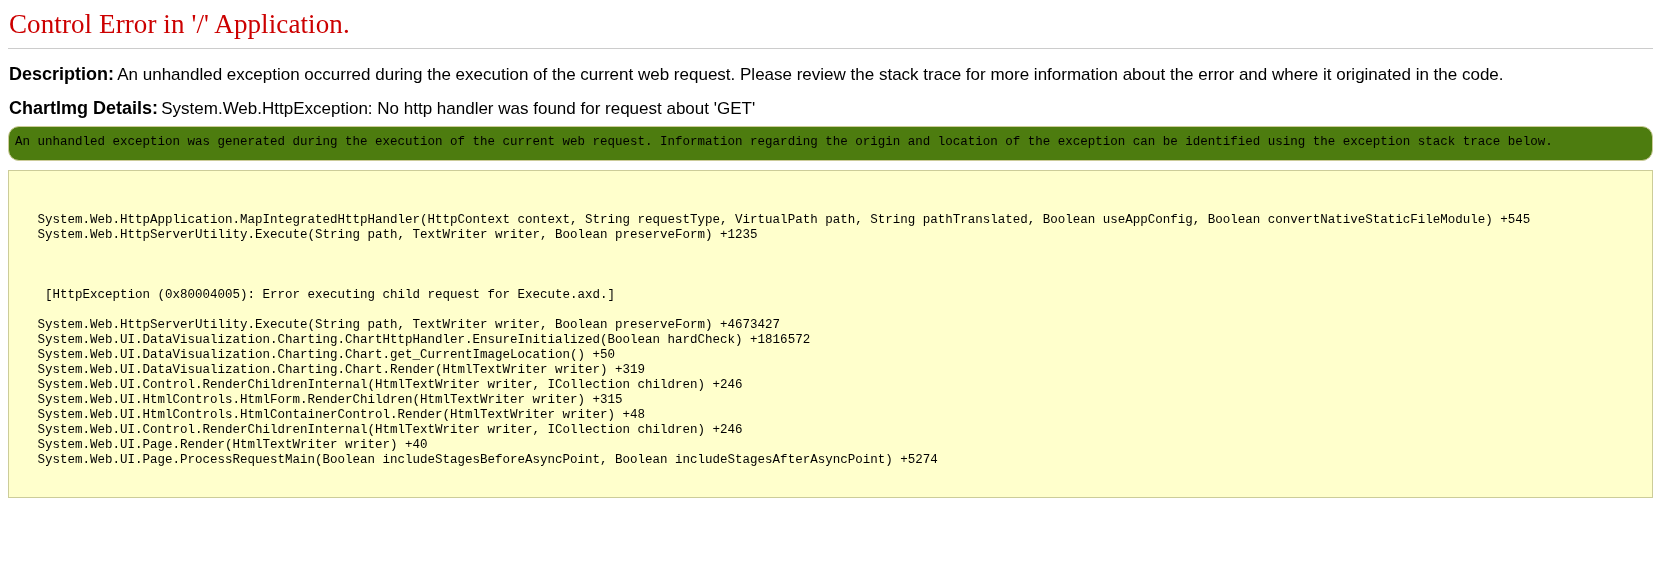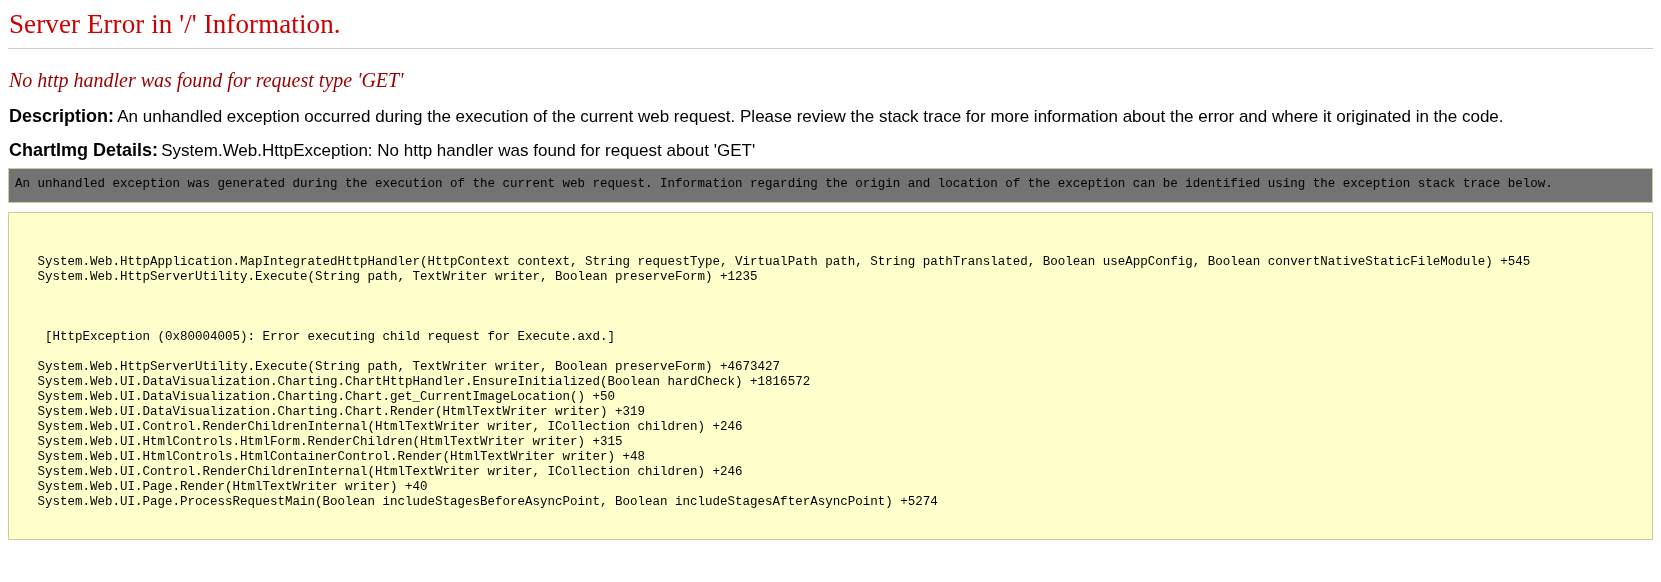--- a/index.html
+++ b/index.html
@@ -91,38 +91,37 @@
   .trace-gap {
     display: block;
     height: 15px;
   }
 </style>
 </head>
 <body>
 
 <div class="page">
 
-  <h1 class="err-title" style="color: rgb(204, 0, 0);">Server Error in '/' Information.</h1>
+  <h1 class="err-title" style="color: rgb(204, 0, 0);">Control Error in '/' Application.</h1>
 
   <hr class="rule" style="border-top-color: rgb(204, 204, 204);">
 
-  <h2 class="err-subtitle" style="color: rgb(153, 0, 0);">No http handler was found for request type 'GET'</h2>
 
   <div class="para">
     <b>Description:</b>
     <span class="val">An unhandled exception occurred during the execution of the current web request. Please review the stack trace for more information about the error and where it originated in the code.</span>
   </div>
 
   <div class="para">
     <b>ChartImg Details:</b>
     <span class="val">System.Web.HttpException: No http handler was found for request about 'GET'</span>
   </div>
 
 
-  <div class="codebox source" style="background: #737373; border-color: rgb(204, 204, 153);">An unhandled exception was generated during the execution of the current web request. Information regarding the origin and location of the exception can be identified using the exception stack trace below.</div>
+  <div class="codebox source" style="background: #4d7c0f; border-color: rgb(204, 204, 153); border-radius: 11px;">An unhandled exception was generated during the execution of the current web request. Information regarding the origin and location of the exception can be identified using the exception stack trace below.</div>
 
 
   <div class="codebox trace" style="background: rgb(255, 255, 204); border-color: rgb(204, 204, 153);">
     <span class="trace-block">
    System.Web.HttpApplication.MapIntegratedHttpHandler(HttpContext context, String requestType, VirtualPath path, String pathTranslated, Boolean useAppConfig, Boolean convertNativeStaticFileModule) +545
    System.Web.HttpServerUtility.Execute(String path, TextWriter writer, Boolean preserveForm) +1235</span>
     <span class="trace-gap"></span>
     <span class="trace-block">[HttpException (0x80004005): Error executing child request for Execute.axd.]</span>
     <span class="trace-block">
    System.Web.HttpServerUtility.Execute(String path, TextWriter writer, Boolean preserveForm) +4673427

